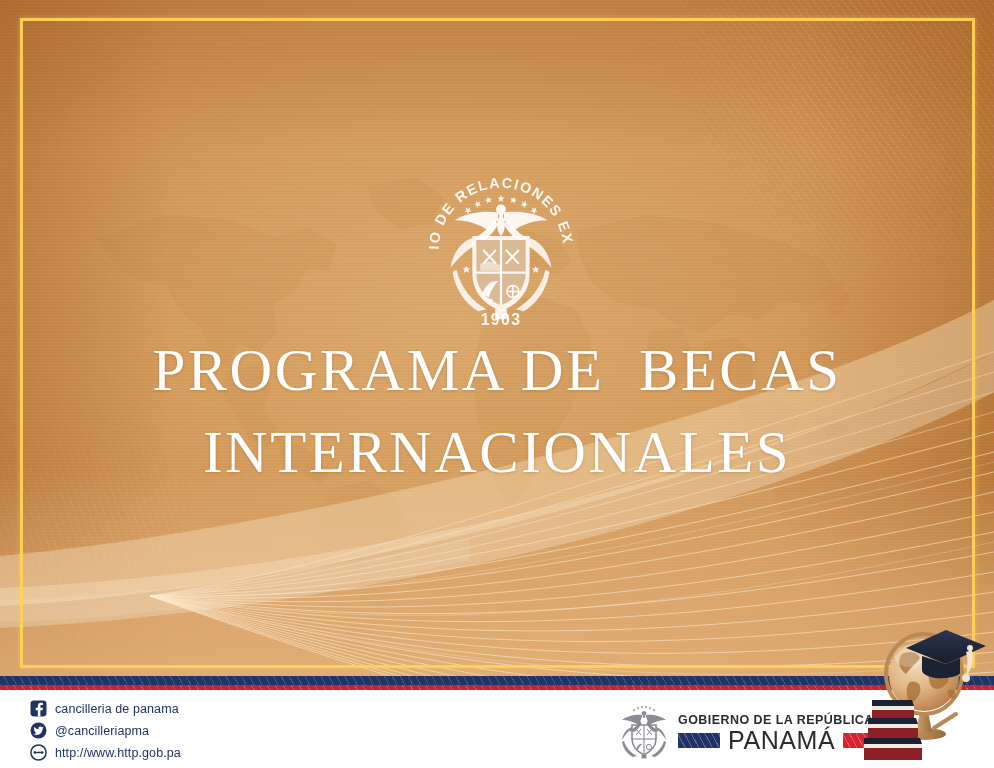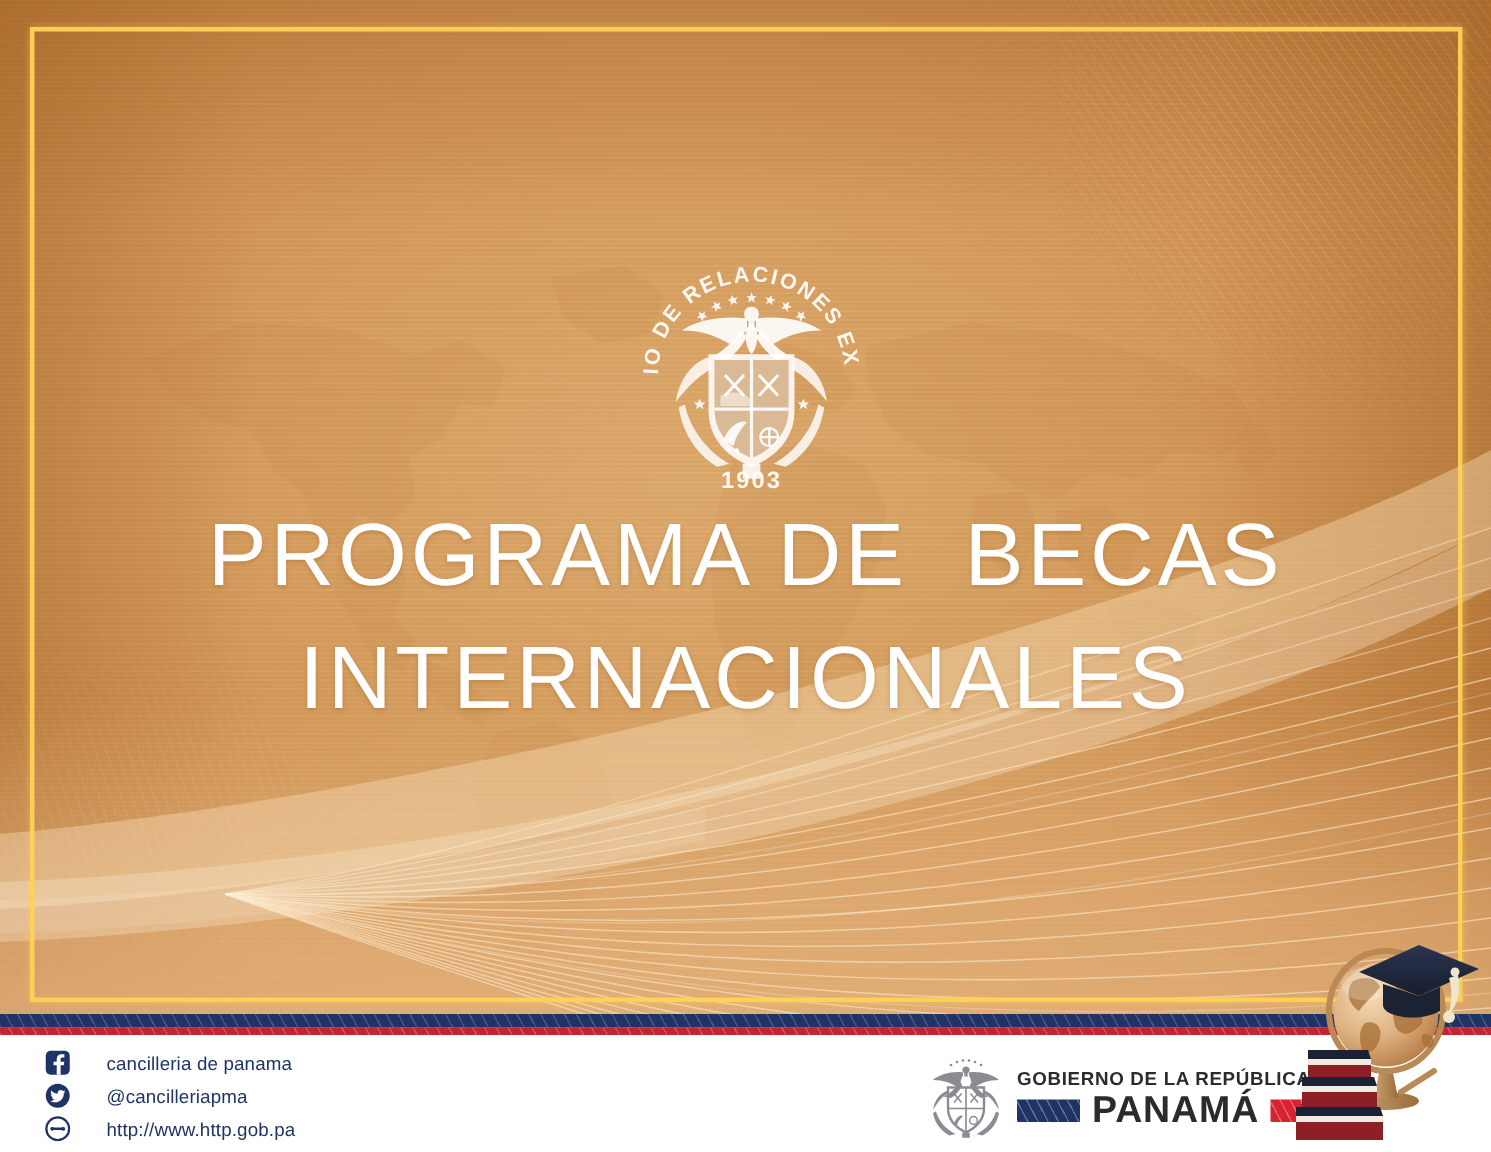--- a/index.html
+++ b/index.html
@@ -141,21 +141,21 @@
   .title-block {
     position: absolute;
     left: 0; right: 0;
     top: 340px;
     text-align: center;
     color: #fff;
     line-height: 1.02;
     text-shadow: 0 1px 3px rgba(120,65,10,0.25);
   }
   .title-line {
-    font-family: Liberation Sans, sans-serif;
+    font-family: Liberation Serif, serif;
     font-weight: 300;
     font-size: 59px;
     letter-spacing: 2.5px;
     white-space: pre;
     display: block;
     margin: 0;
   }
   .title-line-2 { margin-top: 22px; }
 
   
@@ -206,21 +206,20 @@
   .social {
     position: absolute;
     left: 30px; top: 698px;
     z-index: 7;
   }
   .social-row {
     display: flex;
     align-items: center;
     height: 21px;
     margin-bottom: 1px;
-    gap: 16px;
   }
   .social-ic {
     width: 17px; height: 17px;
     flex: 0 0 17px;
     margin-right: 8px;
     display: block;
   }
   .social-ic svg { width: 100%; height: 100%; display: block; }
   .social-tx {
     font-family: "Liberation Sans", sans-serif;
@@ -268,21 +267,21 @@
       62deg,
       rgba(255,255,255,0.28) 0px,
       rgba(255,255,255,0.28) 1px,
       rgba(255,255,255,0) 1px,
       rgba(255,255,255,0) 6px);
   }
   .gov-bar.navy { background: #1f3465; }
   .gov-bar.red  { background: #d6232f; }
   .gov-country {
     font-family: "Liberation Sans", sans-serif;
-    font-weight: bold;
+    font-weight: normal;
     font-size: 25px;
     letter-spacing: .6px;
     color: #2b2b2b;
     line-height: 1;
     margin: 0 8px;
     white-space: nowrap;
   }
 
   
   .grad {

